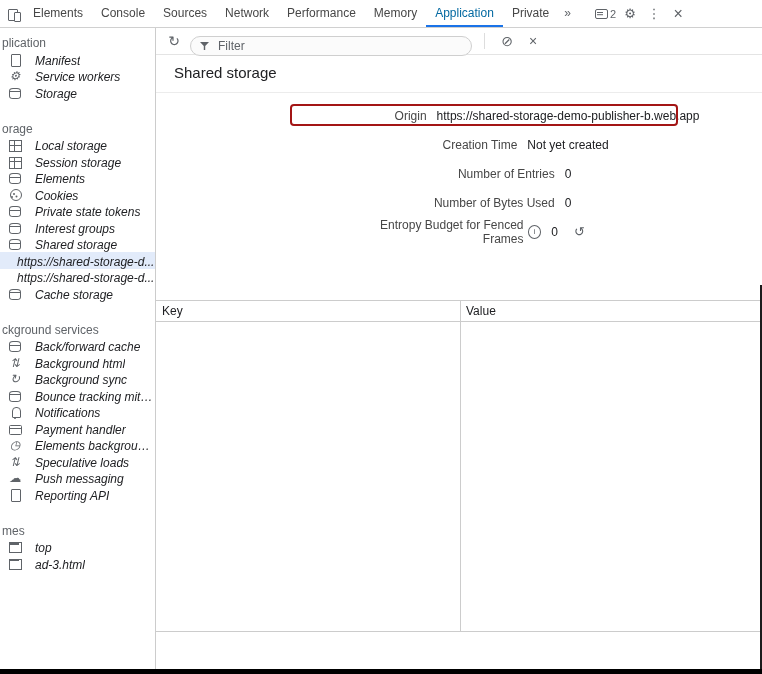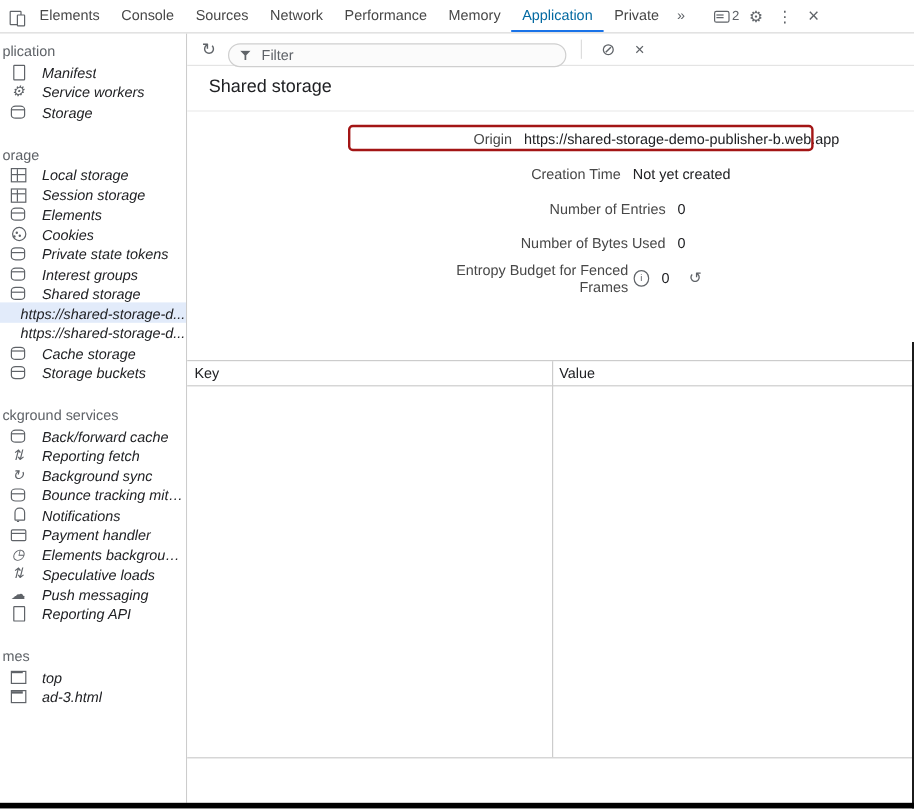--- a/index.html
+++ b/index.html
@@ -194,35 +194,31 @@
       <div class="sb-item sub selected">
         <span class="sb-label">https://shared-storage-d...</span>
       </div>
       <div class="sb-item sub">
         <span class="sb-label">https://shared-storage-d...</span>
       </div>
       <div class="sb-item">
         <span class="ic ic-db"></span>
         <span class="sb-label">Cache storage</span>
       </div>
-      <div class="sb-item">
-        <span class="ic ic-db"></span>
-        <span class="sb-label">Storage buckets</span>
-      </div>
     </div>
 
     <div class="sb-section">
       <div class="sb-header">ckground services</div>
       <div class="sb-item">
         <span class="ic ic-db"></span>
         <span class="sb-label">Back/forward cache</span>
       </div>
       <div class="sb-item">
         <span class="ic">⇅</span>
-        <span class="sb-label">Reporting fetch</span>
+        <span class="sb-label">Background html</span>
       </div>
       <div class="sb-item">
         <span class="ic">↻</span>
         <span class="sb-label">Background sync</span>
       </div>
       <div class="sb-item">
         <span class="ic ic-db"></span>
         <span class="sb-label">Bounce tracking mitiga...</span>
       </div>
       <div class="sb-item">

